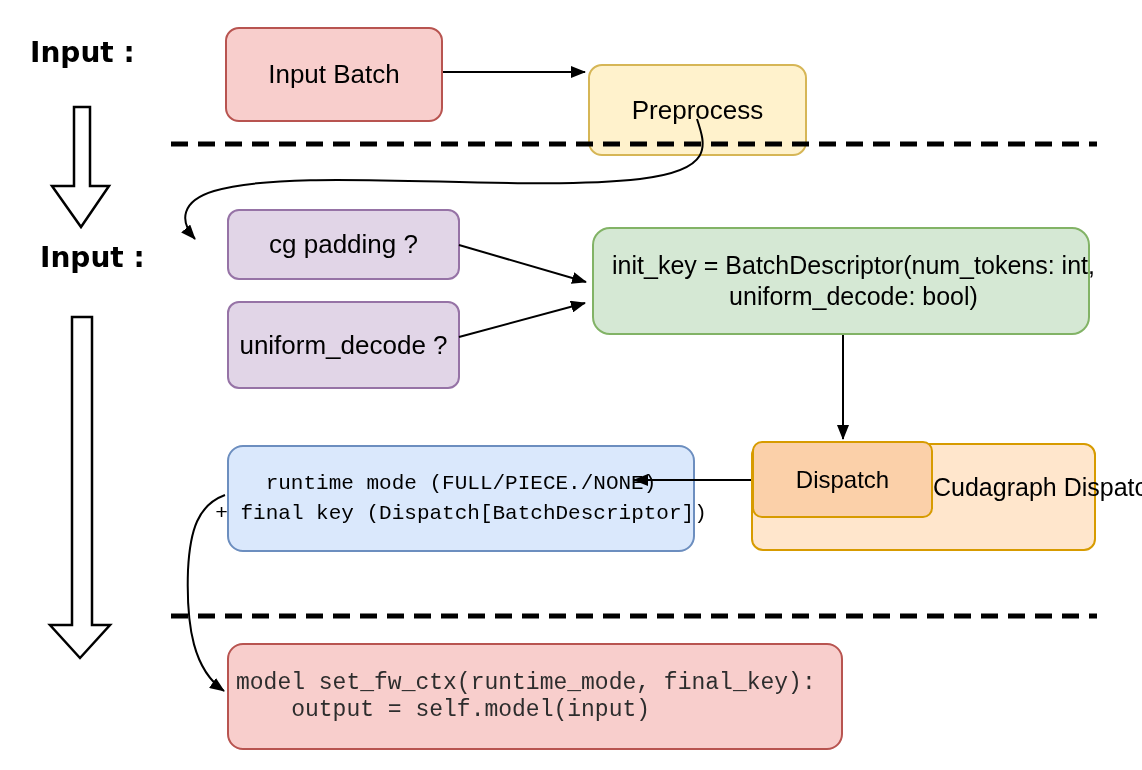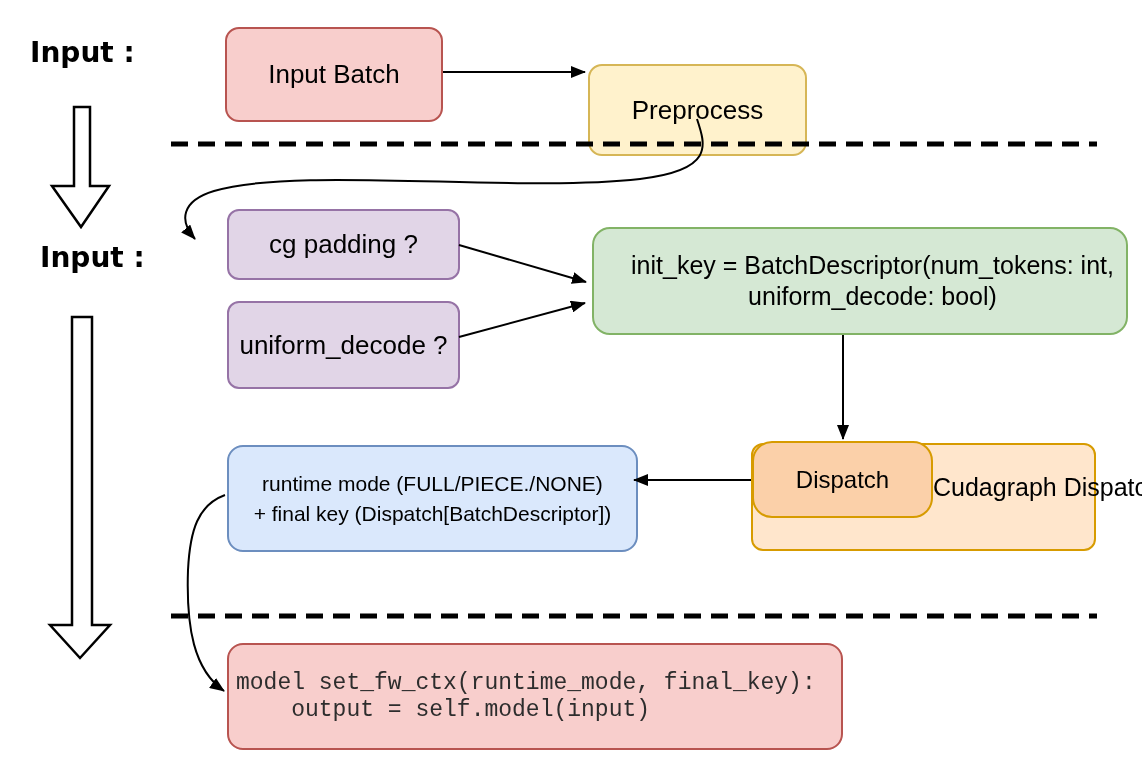--- a/index.html
+++ b/index.html
@@ -32,40 +32,40 @@
   }
   #node-cg-padding {
     left:227px; top:209px; width:233px; height:71px; border-radius:12px;
     background:var(--purple_fill); border-color:var(--purple_border); font-size:26px;
   }
   #node-uniform-decode {
     left:227px; top:301px; width:233px; height:88px; border-radius:12px;
     background:var(--purple_fill); border-color:var(--purple_border); font-size:26px;
   }
   #node-init-key {
-    left:592px; top:227px; width:536px; height:108px; border-radius:18px;
+    left:592px; top:227px; width:498px; height:108px; border-radius:18px;
     background:var(--green_fill); border-color:var(--green_border);
     font-size:25px; line-height:31px;padding-left:25px;
   }
   #node-cudagraph-outer {
     left:751px; top:443px; width:345px; height:108px; border-radius:12px;
     background:var(--orange_fill); border-color:var(--orange_border);
   }
   #node-dispatch {
-    left:752px; top:441px; width:181px; height:77px; border-radius:20px;
+    left:752px; top:441px; width:181px; height:77px; border-radius:10px;
     background:var(--peach_fill); border-color:var(--orange_border); font-size:24px;
   }
   #label-cudagraph-dispatcher {
     position:absolute; left:933px; top:471px; width:163px;
     text-align:center; font-size:25px; line-height:32px; white-space:nowrap;
   }
   #node-runtime-mode {
-    left:227px; top:445px; width:411px; height:107px; border-radius:16px;
+    left:227px; top:445px; width:468px; height:107px; border-radius:16px;
     background:var(--blue_fill); border-color:var(--blue_border);
-    font-size:21px; line-height:30px;
+    font-size:21px; line-height:30px;font-family:Liberation Mono, monospace;
   }
   #node-execute-code {
     left:227px; top:643px; width:616px; height:107px; border-radius:16px;
     background:var(--red_fill); border-color:var(--red_border);
     align-items:flex-start; padding-left:7px; text-align:left;
     font-family:"Liberation Mono", monospace; font-size:23px; line-height:27px;
     color:var(--code_text); white-space:pre;
   }
   #connector-layer {
     position:absolute; left:0; top:0; width:1142px; height:770px;

